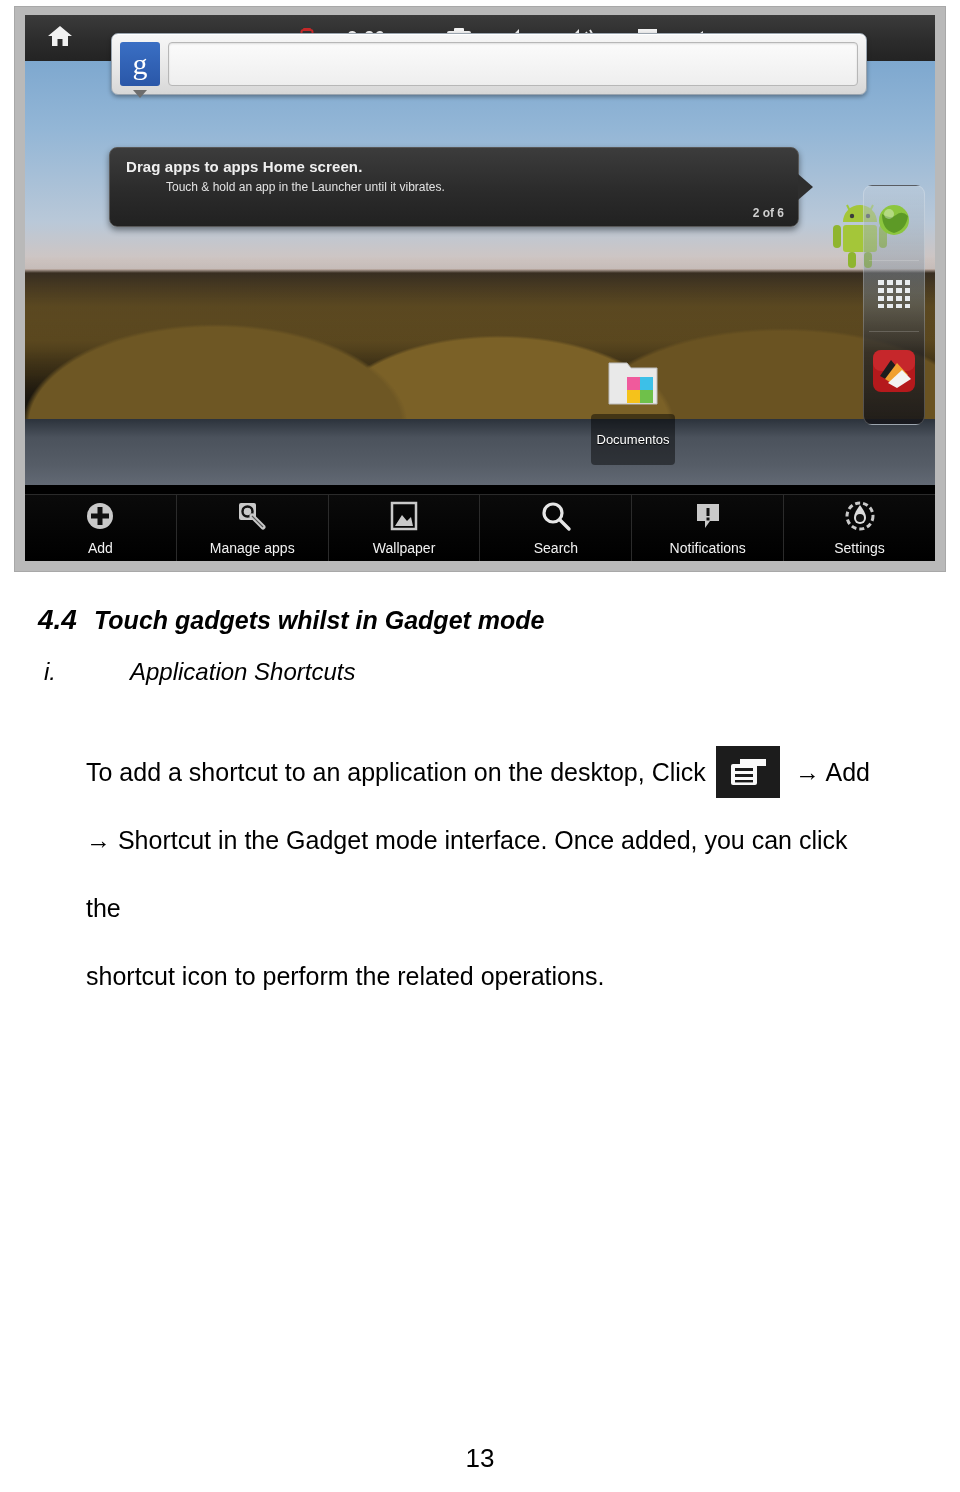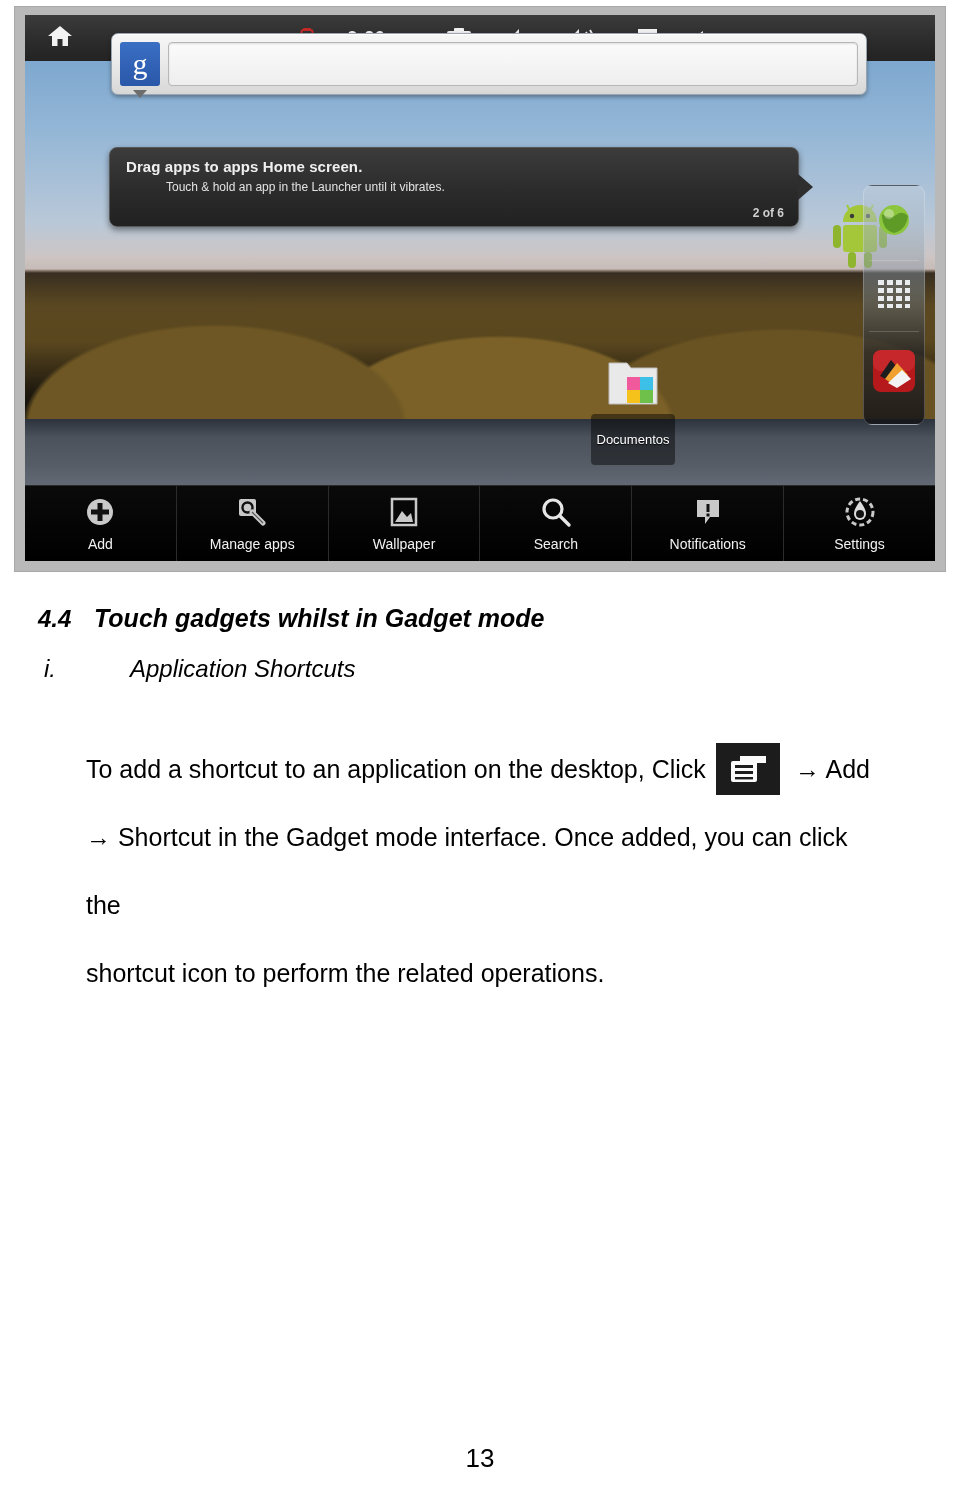--- a/index.html
+++ b/index.html
@@ -143,37 +143,37 @@
   }
   .folder-label {
     display:inline-block; margin-top: 1px;
     font-size: 13px; color:#ffffff;
     background: rgba(0,0,0,.45); border-radius: 4px; padding: 18px 6px;
     text-shadow: 0 1px 1px #000;
   }
 
   
   .menubar {
-    position:absolute; left:0; right:0; bottom:0; height: 76px;
+    position:absolute; left:0; right:0; bottom:0; height: 67px;
     background: linear-gradient(180deg,#0a0a0a 0%, #000 100%);
     display:flex; border-top:1px solid #2a2a2a;
   }
   .menu-item {
     flex:1; display:flex; flex-direction:column; align-items:center; justify-content:center;
     gap: 4px; border-right: 1px solid #2b2b2b; color:#f0f0f0; height:100%;
   }
   .menu-item:last-child { border-right: none; }
   .menu-label { font-size: 14px; color:#f2f2f2; }
 
   
   .doc { position:absolute; left:0; top: 596px; width: 960px; }
   .h-row { display:flex; align-items:baseline; padding-left: 38px; margin-top: 8px; }
   .h-num {
     width: 56px; flex:0 0 56px;
-    font-size: 24px; font-weight: bold; font-style: italic; color:#000;
+    font-size: 28px; font-weight: bold; font-style: italic; color:#000;
   }
   .h-text { font-size: 25px; font-weight: bold; font-style: italic; color:#000; }
 
   .sub-row { display:flex; align-items:baseline; padding-left: 44px; margin-top: 22px; }
   .sub-num { width: 46px; flex:0 0 46px; font-size: 24px; font-style: italic; color:#000; }
   .sub-text { font-size: 24px; font-style: italic; color:#000;margin-left:40px; }
 
   .body { margin: 52px 86px 0 86px; }
   .body-line {
     font-size: 25px; line-height: 68px; color:#000;

